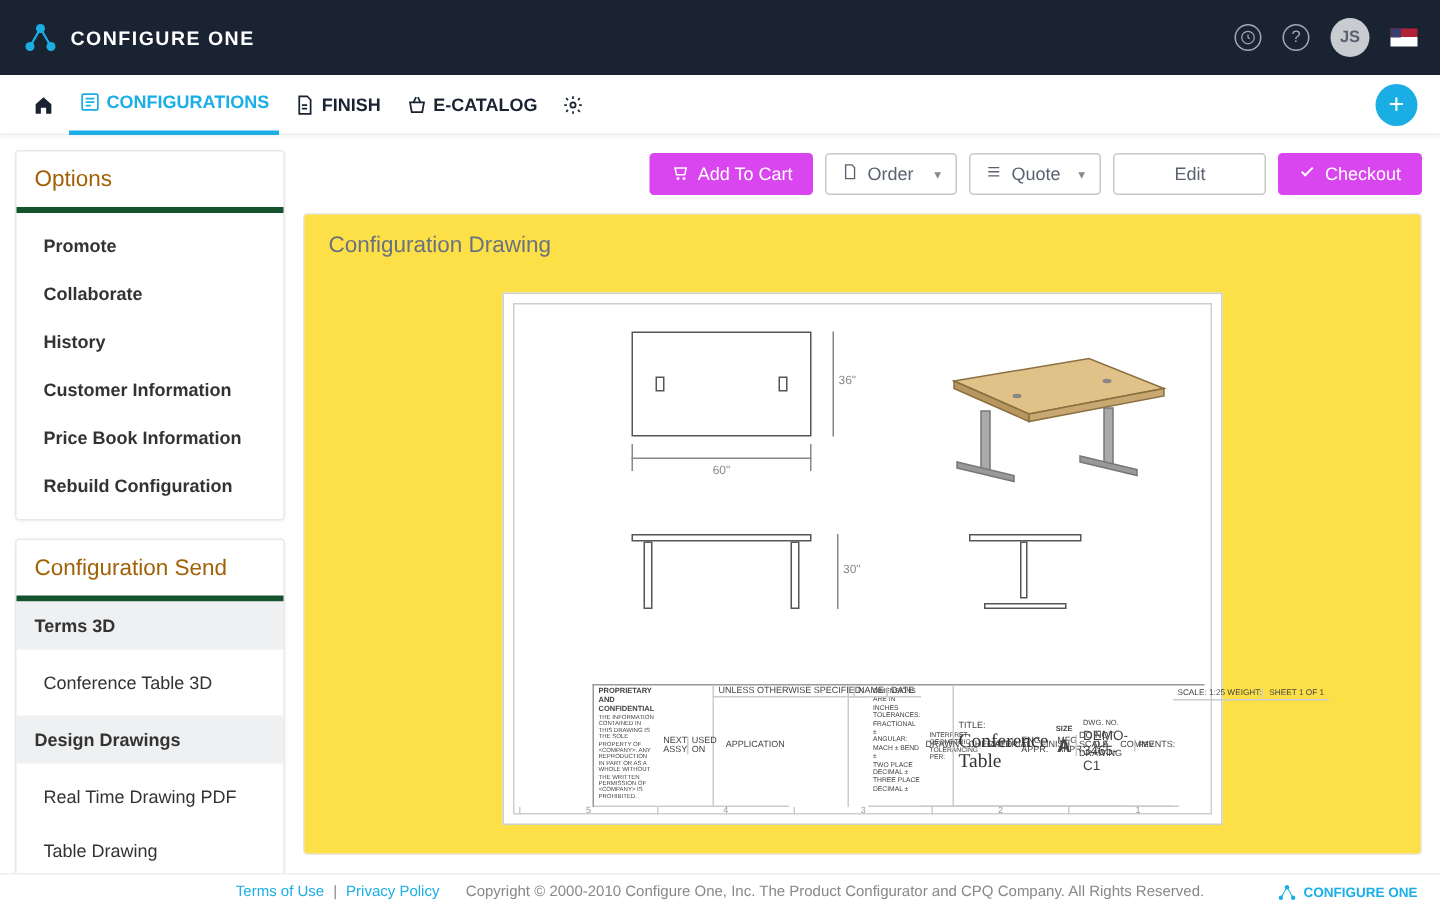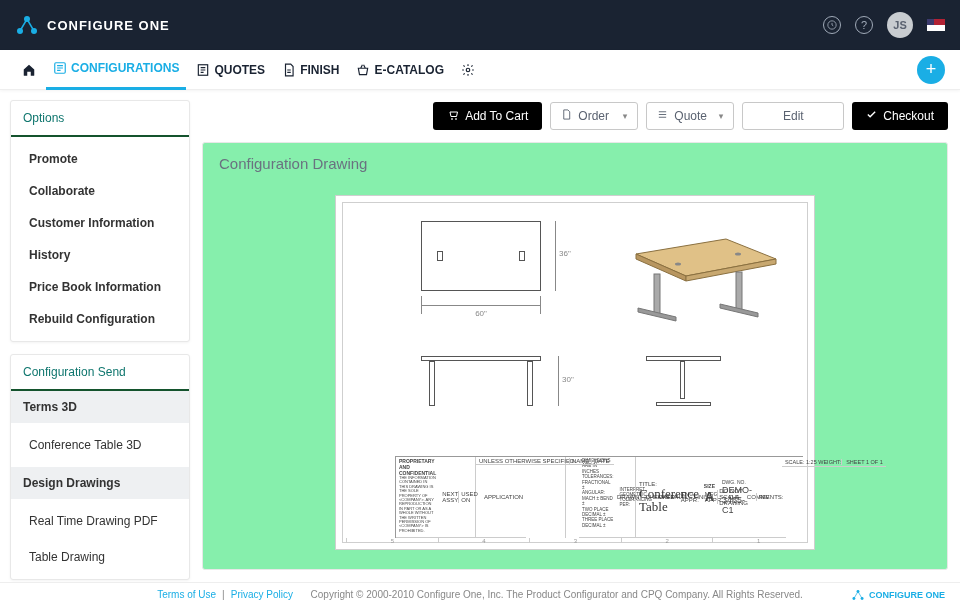--- a/index.html
+++ b/index.html
@@ -18,37 +18,37 @@
 .nav-left { display: flex; align-items: flex-end; gap: 3px; }
 .nav-item { display: flex; align-items: center; gap: 4px; font-size: 12px; font-weight: 700; color: #1a2332; padding: 0 7px; height: 40px; cursor: pointer; }
 .nav-item.active { color: #1aaee5; border-bottom: 3px solid #1aaee5; }
 .nav-icon { width: 14px; height: 14px; display: inline-flex; }
 .home-ico svg path { fill: #1a2332; }
 .add-btn { width: 28px; height: 28px; border-radius: 50%; background: #1aaee5; color: #fff; display: flex; align-items: center; justify-content: center; font-size: 18px; font-weight: 300; cursor: pointer; }
 
 .content { display: flex; height: calc(606px - 50px - 40px - 24px); }
 .sidebar { width: 200px; padding: 10px; overflow: hidden; }
 .panel { background: #fff; border: 1px solid #e8e8e8; border-radius: 3px; margin-bottom: 12px; box-shadow: 0 1px 3px rgba(0,0,0,0.05); }
-.panel-title { padding: 10px 12px; font-size: 12px; color: #0f766e; border-bottom: 2px solid #14532d; }
+.panel-title { padding: 10px 12px; font-size: 15px; color: #a16207; border-bottom: 4px solid #14532d; }
 .panel-body { padding: 6px 0; }
 .menu-item { padding: 9px 18px; font-size: 12px; color: #333; cursor: pointer; font-weight: bold; }
 .section-hdr { padding: 9px 12px; font-size: 12px; font-weight: 700; color: #333; background: #eef0f2; cursor: pointer; }
 .section-body { padding: 4px 0; }
 .link-item { padding: 11px 18px; font-size: 12px; color: #333; cursor: pointer; }
 
 .main { flex: 1; padding: 12px 12px 12px 2px; display: flex; flex-direction: column; }
 .action-row { display: flex; gap: 8px; justify-content: flex-end; margin-bottom: 12px; }
 .btn { height: 28px; border-radius: 3px; font-size: 12px; display: flex; align-items: center; justify-content: center; gap: 6px; cursor: pointer; }
-.btn-primary { background: #000000; color: #fff; padding: 0 14px; }
+.btn-primary { background: #d946ef; color: #fff; padding: 0 14px; }
 .btn-outline { border: 1px solid #c8c8c8; background: #fff; color: #5a6270; padding: 0 10px; width: 88px; justify-content: space-between; }
 .btn-outline.single { justify-content: center; width: 102px; }
 .btn-outline .bi { display: flex; align-items: center; gap: 6px; }
 .chev { font-size: 9px; color: #888; }
 
-.card { border: 1px solid #e8e8e8; border-radius: 3px; background: #86efac; flex: 1; display:flex; flex-direction:column; }
+.card { border: 1px solid #e8e8e8; border-radius: 3px; background: #fde047; flex: 1; display:flex; flex-direction:column; }
 .card-title { padding: 12px 16px; font-size: 15px; color: #6a7280; }
 .drawing-wrap { flex:1; display:flex; align-items:center; justify-content:center; padding: 8px 16px 16px; }
 .drawing { border: 1px solid #cfcfcf; width: 480px; height: 355px; background: #fff; position: relative; font-family: Arial, sans-serif; }
 .drawing::before { content:""; position:absolute; inset:6px; border:1px solid #cfcfcf; }
 
 
 .view-top { position:absolute; left: 85px; top: 25px; width: 120px; height: 70px; border:1px solid #555; }
 .view-top .slot { position:absolute; width:6px; height:10px; border:1px solid #555; top:29px; }
 .view-top .slot.l { left:15px; } .view-top .slot.r { right:15px; }
 .dim60 { position:absolute; left:85px; top:103px; width:120px; height:14px; }
@@ -140,29 +140,20 @@
           <svg viewBox="0 0 24 24">
             <rect x="3" y="3" width="18" height="18" rx="2" fill="none" stroke="#1aaee5" stroke-width="2"></rect>
             <path d="M7 8h10M7 12h10M7 16h6" stroke="#1aaee5" stroke-width="2"></path>
           </svg>
         </span>
       <span>CONFIGURATIONS</span>
     </div>
     <div class="nav-item">
       <span class="nav-icon">
           <svg viewBox="0 0 24 24">
-            <rect x="4" y="3" width="16" height="18" fill="none" stroke="#1a2332" stroke-width="2"></rect>
-            <path d="M8 8h8M8 12h8M8 16h5" stroke="#1a2332" stroke-width="2"></path>
-          </svg>
-        </span>
-      <span>QUOTES</span>
-    </div>
-    <div class="nav-item">
-      <span class="nav-icon">
-          <svg viewBox="0 0 24 24">
             <path d="M6 2h9l4 4v16H6z" fill="none" stroke="#1a2332" stroke-width="2"></path>
             <path d="M9 12h6M9 16h6" stroke="#1a2332" stroke-width="2"></path>
           </svg>
         </span>
       <span>FINISH</span>
     </div>
     <div class="nav-item">
       <span class="nav-icon">
           <svg viewBox="0 0 24 24">
             <path d="M4 9h16l-2 11H6z M8 9l3-6 M16 9l-3-6" fill="none" stroke="#1a2332" stroke-width="2"></path>
@@ -183,22 +174,22 @@
 </div>
 
 <div class="content">
 
   <div class="sidebar">
     <div class="panel">
       <div class="panel-title">Options</div>
       <div class="panel-body">
         <div class="menu-item">Promote</div>
         <div class="menu-item">Collaborate</div>
+        <div class="menu-item">History</div>
         <div class="menu-item">Customer Information</div>
-        <div class="menu-item">History</div>
         <div class="menu-item">Price Book Information</div>
         <div class="menu-item">Rebuild Configuration</div>
       </div>
     </div>
 
     <div class="panel">
       <div class="panel-title">Configuration Send</div>
       <div class="section-hdr">Terms 3D</div>
       <div class="section-body">
         <div class="link-item">Conference Table 3D</div>

